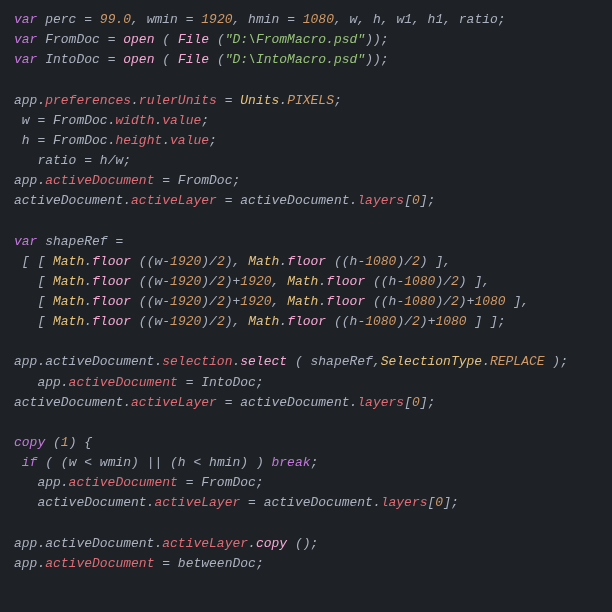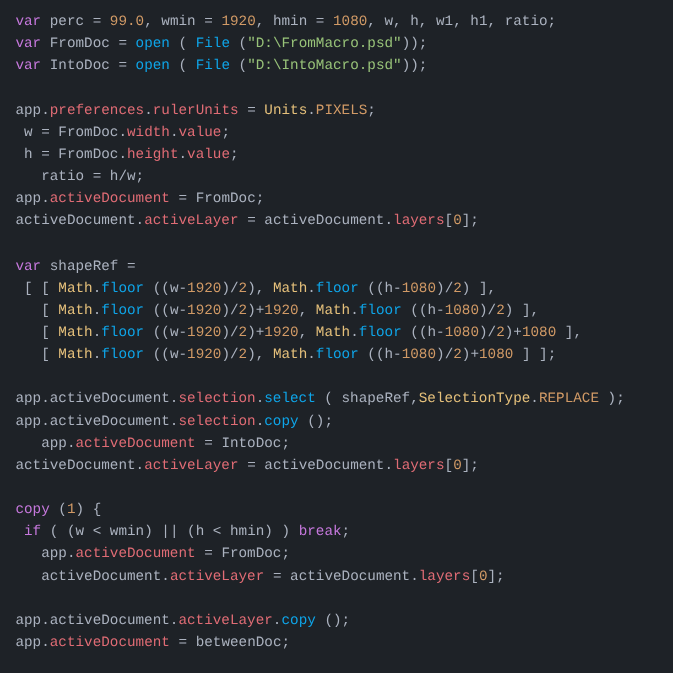--- a/index.html
+++ b/index.html
@@ -17,30 +17,31 @@
       font-size: 13px;
       line-height: 1.55;
     }
 
     #code-container {
       width: 612px;
       height: 612px;
       background-color: #1e2227;
       padding: 10px 14px;
       overflow: hidden;
+      font-style: italic;
     }
 
     .code-line {
       white-space: pre;
       display: block;
     }
 
     
     .kw { color: #c678dd; }        
-    .fn { color: #0ea5e9; }        
+    .fn { color: #f9a8d4; }        
     .str { color: #98c379; }       
     .num { color: #d19a66; }       
     .punct { color: #abb2bf; }     
     .prop { color: #e06c75; text-align: right; }      
     .obj { color: #e5c07b; margin-top: 40px; }       
     .plain { color: #abb2bf; }    
     .const { color: #d19a66; }     
   </style>
 </head>
 <body>
@@ -76,21 +77,20 @@
   <span class="code-line"><span class="plain">   [ </span><span class="obj">Math</span><span class="plain">.</span><span class="fn">floor</span><span class="plain"> ((w-</span><span class="num">1920</span><span class="plain">)/</span><span class="num">2</span><span class="plain">)+</span><span class="num">1920</span><span class="plain">, </span><span class="obj">Math</span><span class="plain">.</span><span class="fn">floor</span><span class="plain"> ((h-</span><span class="num">1080</span><span class="plain">)/</span><span class="num">2</span><span class="plain">) ],</span></span>
 
   <span class="code-line"><span class="plain">   [ </span><span class="obj">Math</span><span class="plain">.</span><span class="fn">floor</span><span class="plain"> ((w-</span><span class="num">1920</span><span class="plain">)/</span><span class="num">2</span><span class="plain">)+</span><span class="num">1920</span><span class="plain">, </span><span class="obj">Math</span><span class="plain">.</span><span class="fn">floor</span><span class="plain"> ((h-</span><span class="num">1080</span><span class="plain">)/</span><span class="num">2</span><span class="plain">)+</span><span class="num">1080</span><span class="plain"> ],</span></span>
 
   <span class="code-line"><span class="plain">   [ </span><span class="obj">Math</span><span class="plain">.</span><span class="fn">floor</span><span class="plain"> ((w-</span><span class="num">1920</span><span class="plain">)/</span><span class="num">2</span><span class="plain">), </span><span class="obj">Math</span><span class="plain">.</span><span class="fn">floor</span><span class="plain"> ((h-</span><span class="num">1080</span><span class="plain">)/</span><span class="num">2</span><span class="plain">)+</span><span class="num">1080</span><span class="plain"> ] ];</span></span>
 
   <span class="code-line">&nbsp;</span>
 
   <span class="code-line"><span class="plain">app.activeDocument.</span><span class="prop">selection</span><span class="plain">.</span><span class="fn">select</span><span class="plain"> ( shapeRef,</span><span class="obj">SelectionType</span><span class="plain">.</span><span class="const">REPLACE</span><span class="plain"> );</span></span>
 
-  <span class="code-line"><span class="plain">app.activeDocument.</span><span class="prop">selection</span><span class="plain">.</span><span class="fn">copy</span><span class="plain"> ();</span></span>
 
   <span class="code-line"><span class="plain">   app.</span><span class="prop">activeDocument</span><span class="plain"> </span><span class="punct">=</span><span class="plain"> IntoDoc;</span></span>
 
   <span class="code-line"><span class="plain">activeDocument.</span><span class="prop">activeLayer</span><span class="plain"> </span><span class="punct">=</span><span class="plain"> activeDocument.</span><span class="prop">layers</span><span class="plain">[</span><span class="num">0</span><span class="plain">];</span></span>
 
 
   <span class="code-line">&nbsp;</span>
 
   <span class="code-line"><span class="kw">copy</span><span class="plain"> (</span><span class="num">1</span><span class="plain">) {</span></span>
 

